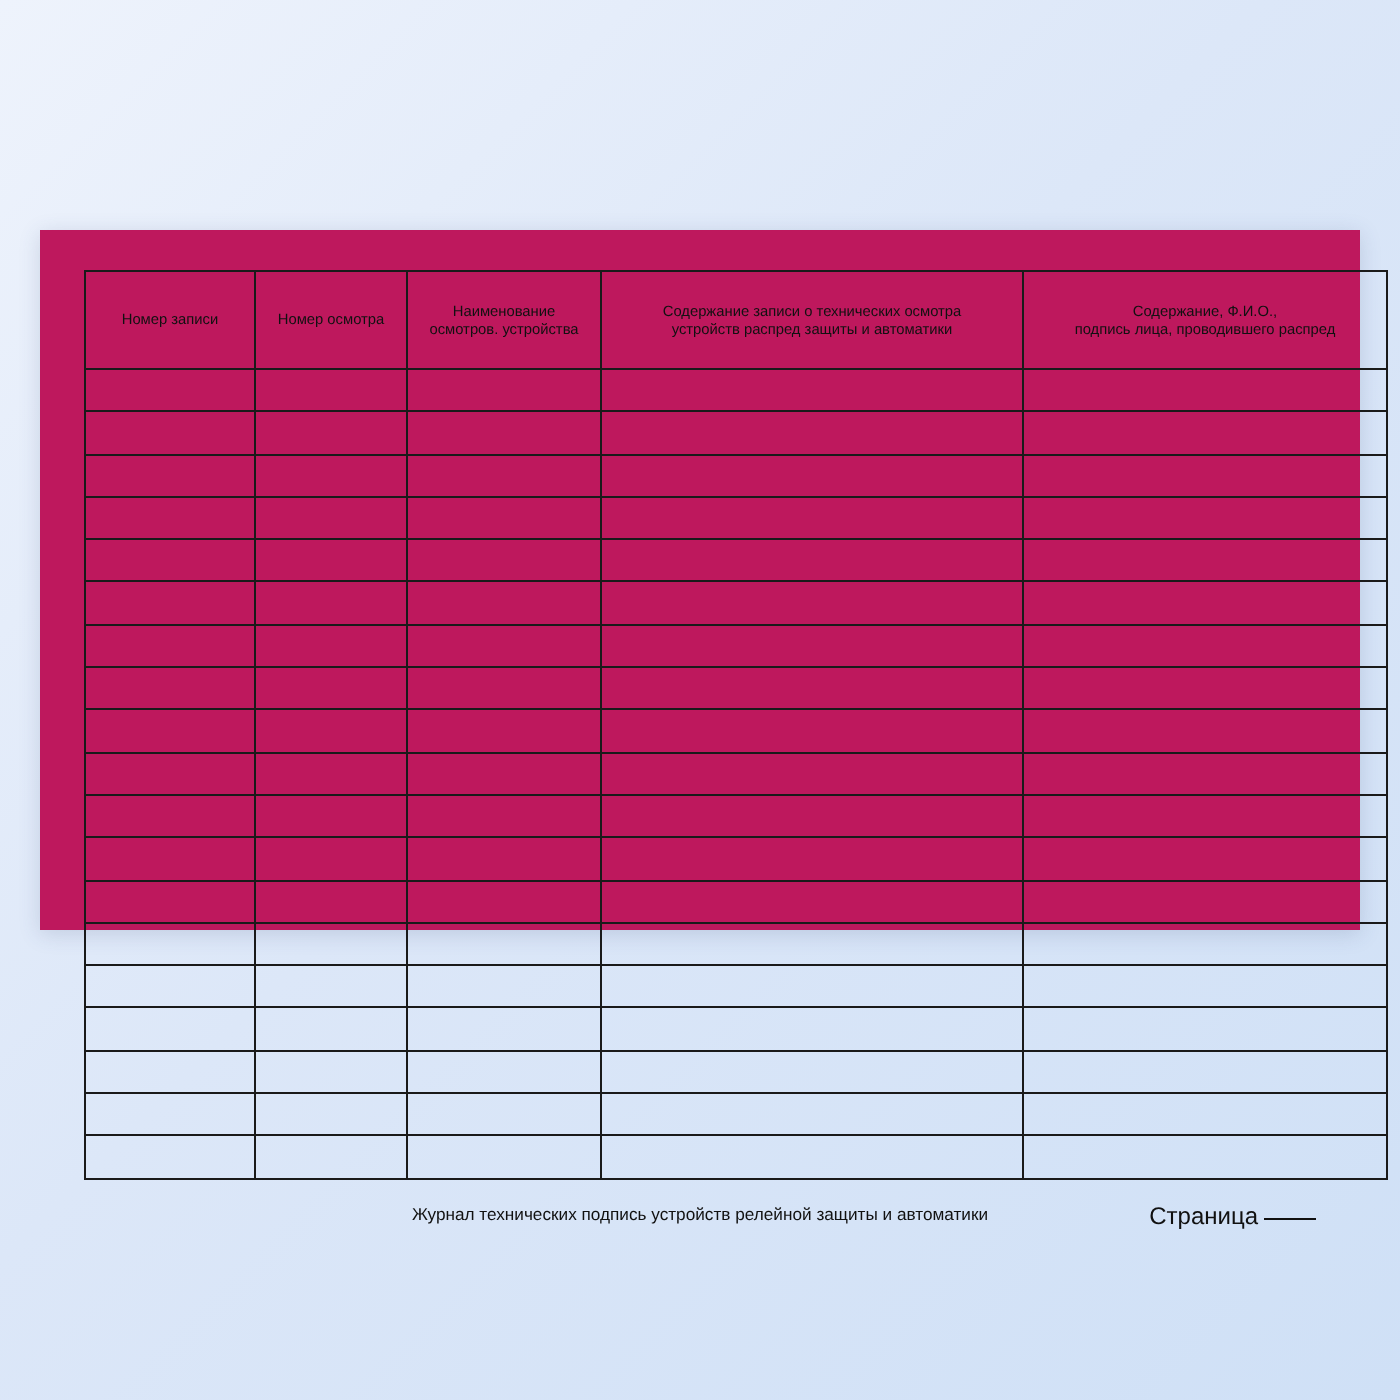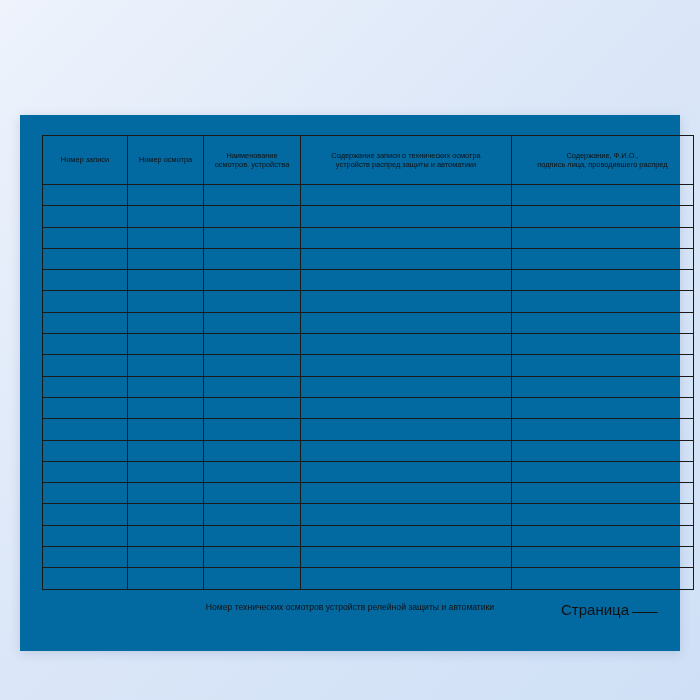--- a/index.html
+++ b/index.html
@@ -17,22 +17,22 @@
   .backdrop {
     position: absolute;
     inset: 0;
     background: linear-gradient(135deg, #eef3fc 0%, #dce7f8 45%, #cfe0f6 100%);
   }
   .page-sheet {
     position: absolute;
     left: 20px;
     top: 115px;
     width: 660px;
-    height: 536px;
-    background: #0369a1;
+    height: 350px;
+    background: #be185d;
     box-shadow: 0 2px 10px rgba(60, 80, 120, 0.18);
   }
   .sheet-inner {
     position: absolute;
     left: 22px;
     top: 20px;
     width: 616px;
     height: 430px;
     display: flex;
     flex-direction: column;
@@ -75,21 +75,21 @@
     right: 0;
     text-align: center;
     font-size: 8.6px;
     color: #111;
     top: 3px;
   }
   .footer-page {
     position: absolute;
     right: 0;
     top: 2px;
-    font-size: 15px;
+    font-size: 12px;
     color: #111;
     white-space: nowrap;
   }
   .footer-page .page-rule {
     display: inline-block;
     width: 26px;
     border-bottom: 1px solid #111;
     margin-left: 3px;
     vertical-align: 2px;
   }
@@ -256,20 +256,20 @@
             <td style="width: 78px;"></td>
             <td style="width: 69px;"></td>
             <td style="width: 90px;"></td>
             <td style="width: 204px;"></td>
             <td style="width: 175px;"></td>
           </tr>
         </tbody>
     </table>
 
     <div class="footer">
-      <div class="footer-title">Номер технических осмотров устройств релейной защиты и автоматики</div>
+      <div class="footer-title">Журнал технических подпись устройств релейной защиты и автоматики</div>
       <div class="footer-page">
         <span>Страница</span><span class="page-rule"></span>
       </div>
     </div>
 
   </div>
 </div>
 
 </body></html>

